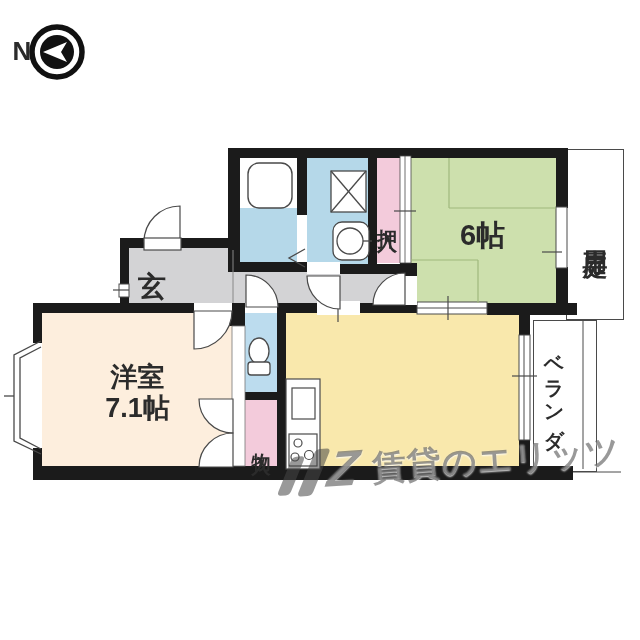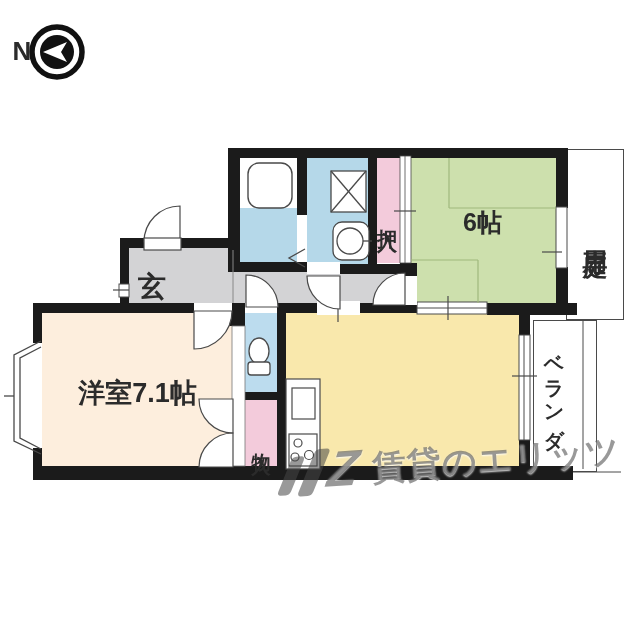--- a/index.html
+++ b/index.html
@@ -176,25 +176,25 @@
         <rect x="289" y="434" width="28" height="32"></rect>
         <circle cx="298" cy="443" r="4" fill="none"></circle>
         <circle cx="295" cy="457" r="4" fill="none"></circle>
         <circle cx="309" cy="455" r="4.5" fill="none"></circle>
       </g>
     </g>
   </svg>
 
   <div class="lbl" style="left:6px;top:36px;width:32px;height:30px;font-size:26px;font-weight:800;">N</div>
   <div class="lbl" style="left:130px;top:270px;width:44px;height:34px;font-size:28px;">玄</div>
-  <div class="lbl" style="left:55px;top:360px;width:165px;height:66px;font-size:27px;line-height:31px;flex-direction:row;">
+  <div class="lbl" style="left:55px;top:360px;width:165px;height:66px;font-size:27px;line-height:31px;flex-direction:column;">
     <span>洋室</span>
     <span>7.1帖</span>
   </div>
-  <div class="lbl" style="left:435px;top:207px;width:95px;height:30px;font-size:25px;">6帖</div>
+  <div class="lbl" style="left:435px;top:221px;width:95px;height:30px;font-size:29px;">6帖</div>
   <div class="lbl vert" style="left:375px;top:182px;width:26px;height:66px;font-size:20px;">押入</div>
   <div class="lbl vert" style="left:247px;top:412px;width:28px;height:56px;font-size:19px;">物入</div>
   <div class="lbl vert" style="left:581px;top:186px;width:30px;height:92px;font-size:25px;">専用庭</div>
   <div class="lbl vert" style="left:542px;top:332px;width:26px;height:116px;font-size:20px;">ベランダ</div>
 
   <div id="watermark">
     <span class="wm-logo">
       <span class="wm-bar" style="left:6px;top:10px;width:13px;height:38px;transform:skewX(-26deg);"></span>
       <span class="wm-bar" style="left:28px;top:4px;width:15px;height:46px;transform:skewX(-26deg);"></span>
       <span class="wm-z">Z</span>

